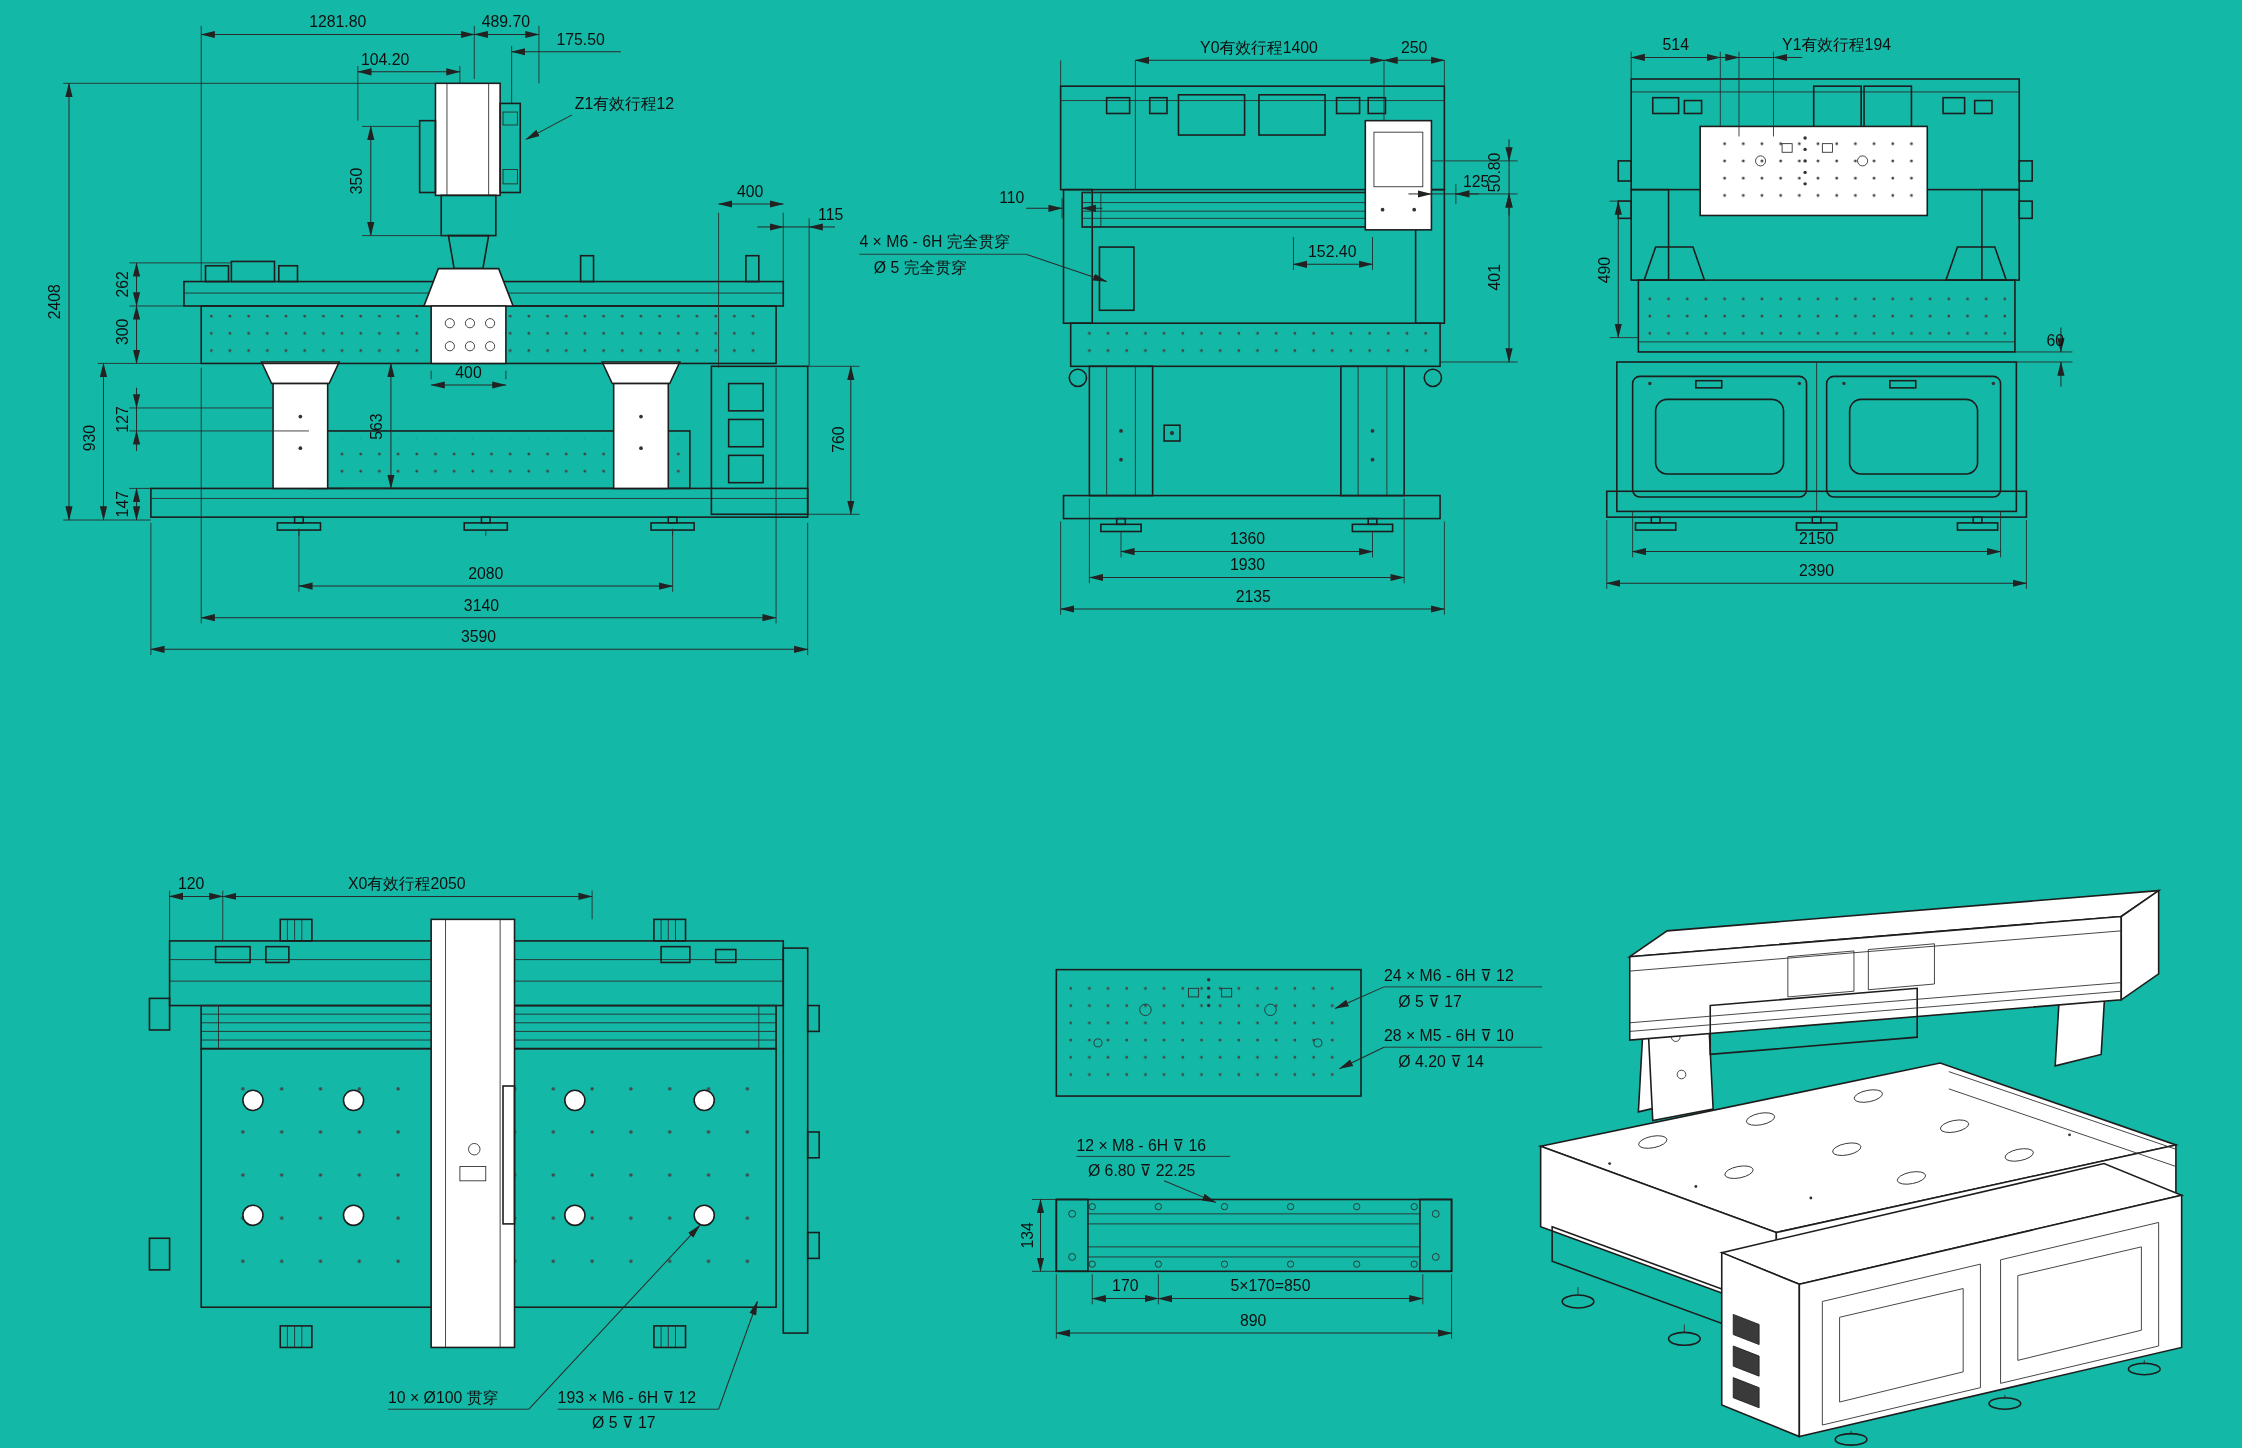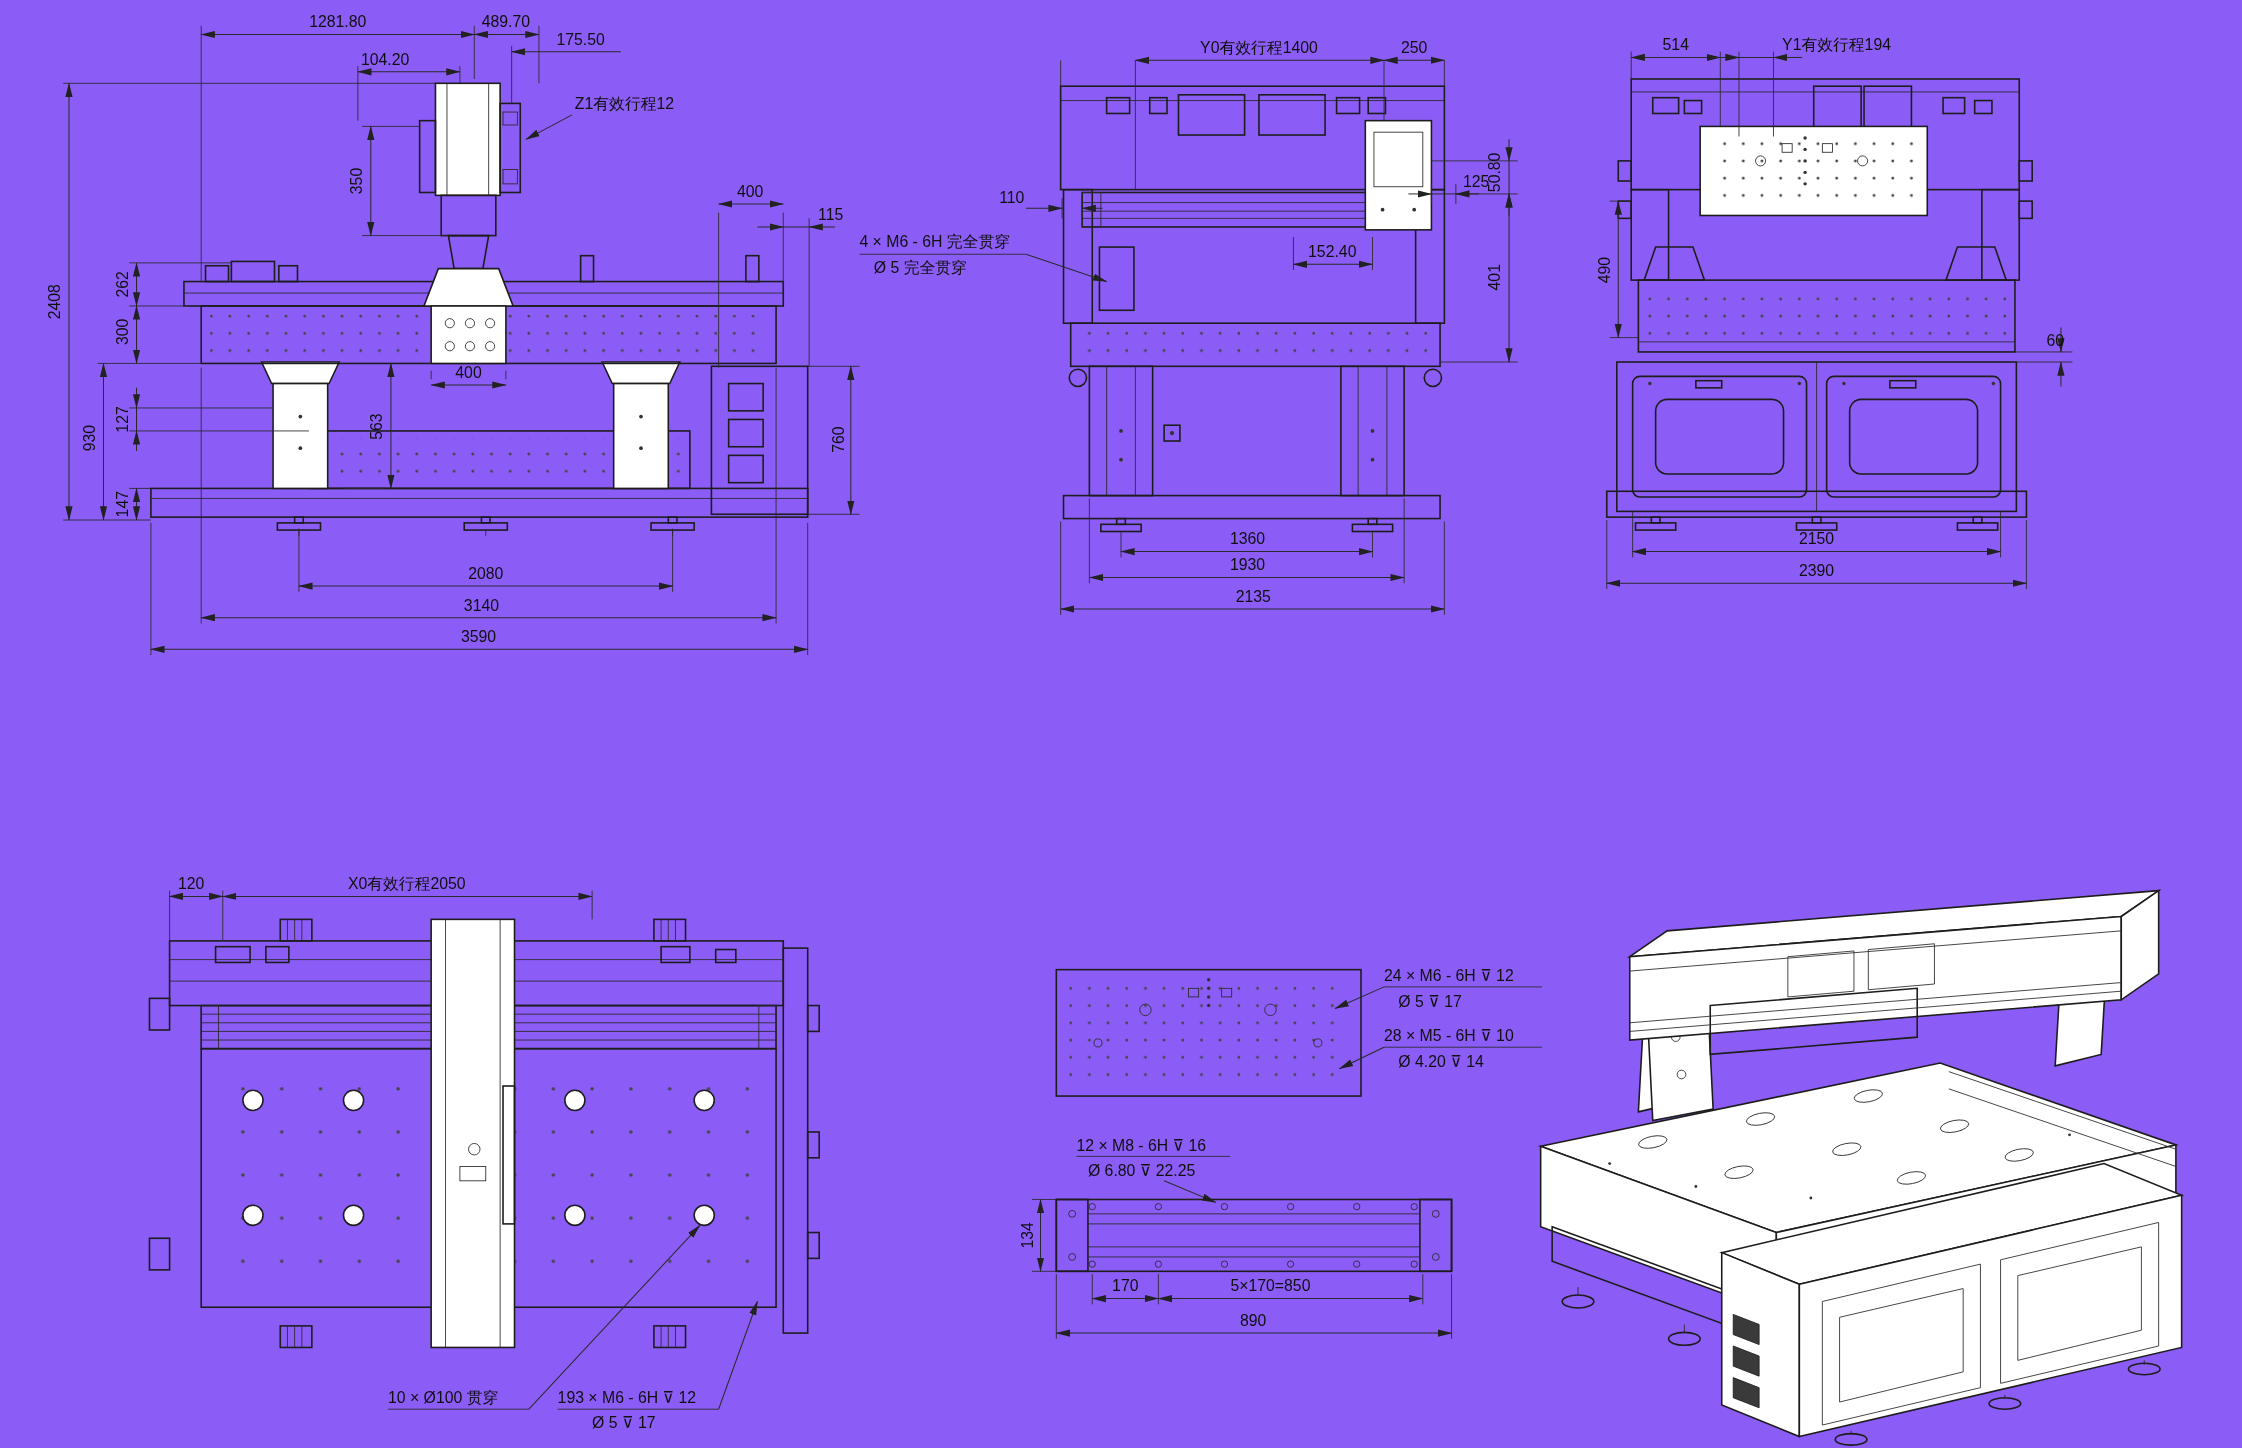--- a/index.html
+++ b/index.html
@@ -1,16 +1,16 @@
 <!DOCTYPE html>
 <html><head>
 <meta charset="utf-8">
 <style>
   html,body{margin:0;padding:0;background:#fff;}
-  .stage{width:2242px;height:1448px;background:#8b5cf6;overflow:hidden;}
+  .stage{width:2242px;height:1448px;background:#14b8a6;overflow:hidden;}
   svg{display:block;}
   .ol{fill:none;stroke:#1d1d1d;stroke-width:1.1;}
   .ol2{fill:#ffffff;stroke:#1d1d1d;stroke-width:1.1;}
   .th{fill:none;stroke:#2a2a2a;stroke-width:0.6;}
   .d{fill:none;stroke:#2a2a2a;stroke-width:0.7;}
   .dk{fill:#3a3a3a;stroke:#1d1d1d;stroke-width:0.6;}
   text{font-family:"Liberation Sans","DejaVu Sans",sans-serif;fill:#101010;font-size:11px;}
   .tm{text-anchor:middle;}
   .dot{fill:#333;stroke:none;}
 </style>

